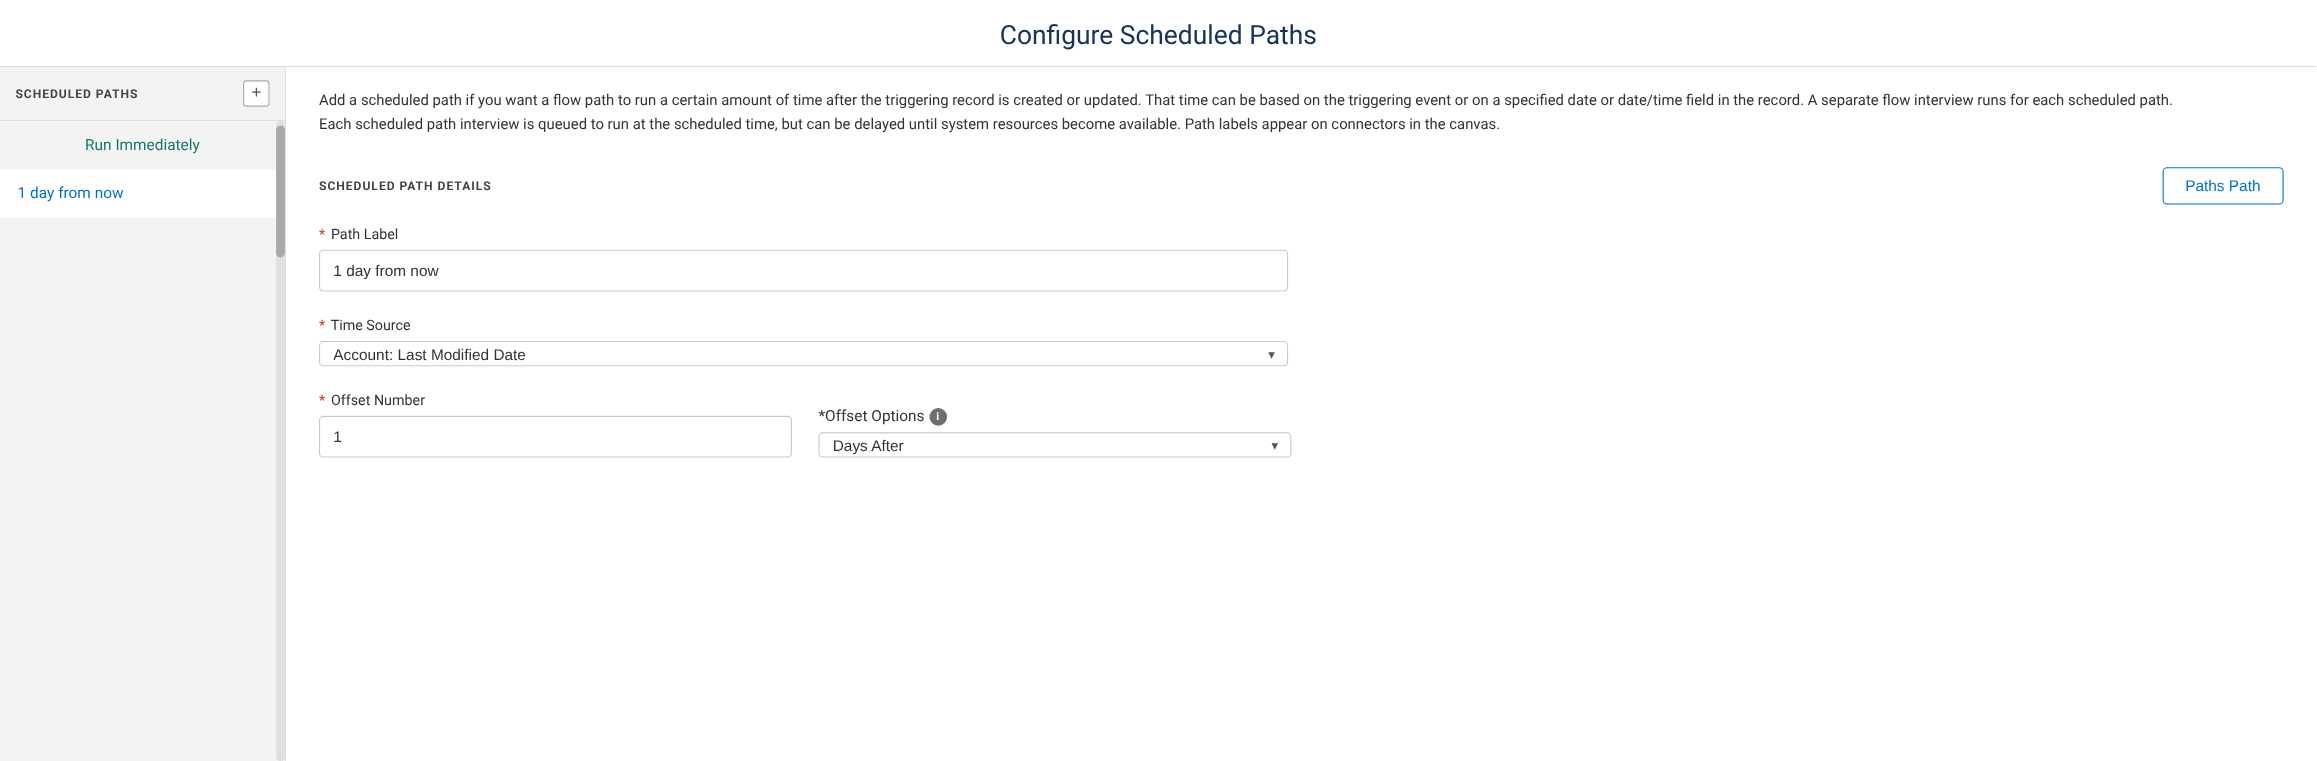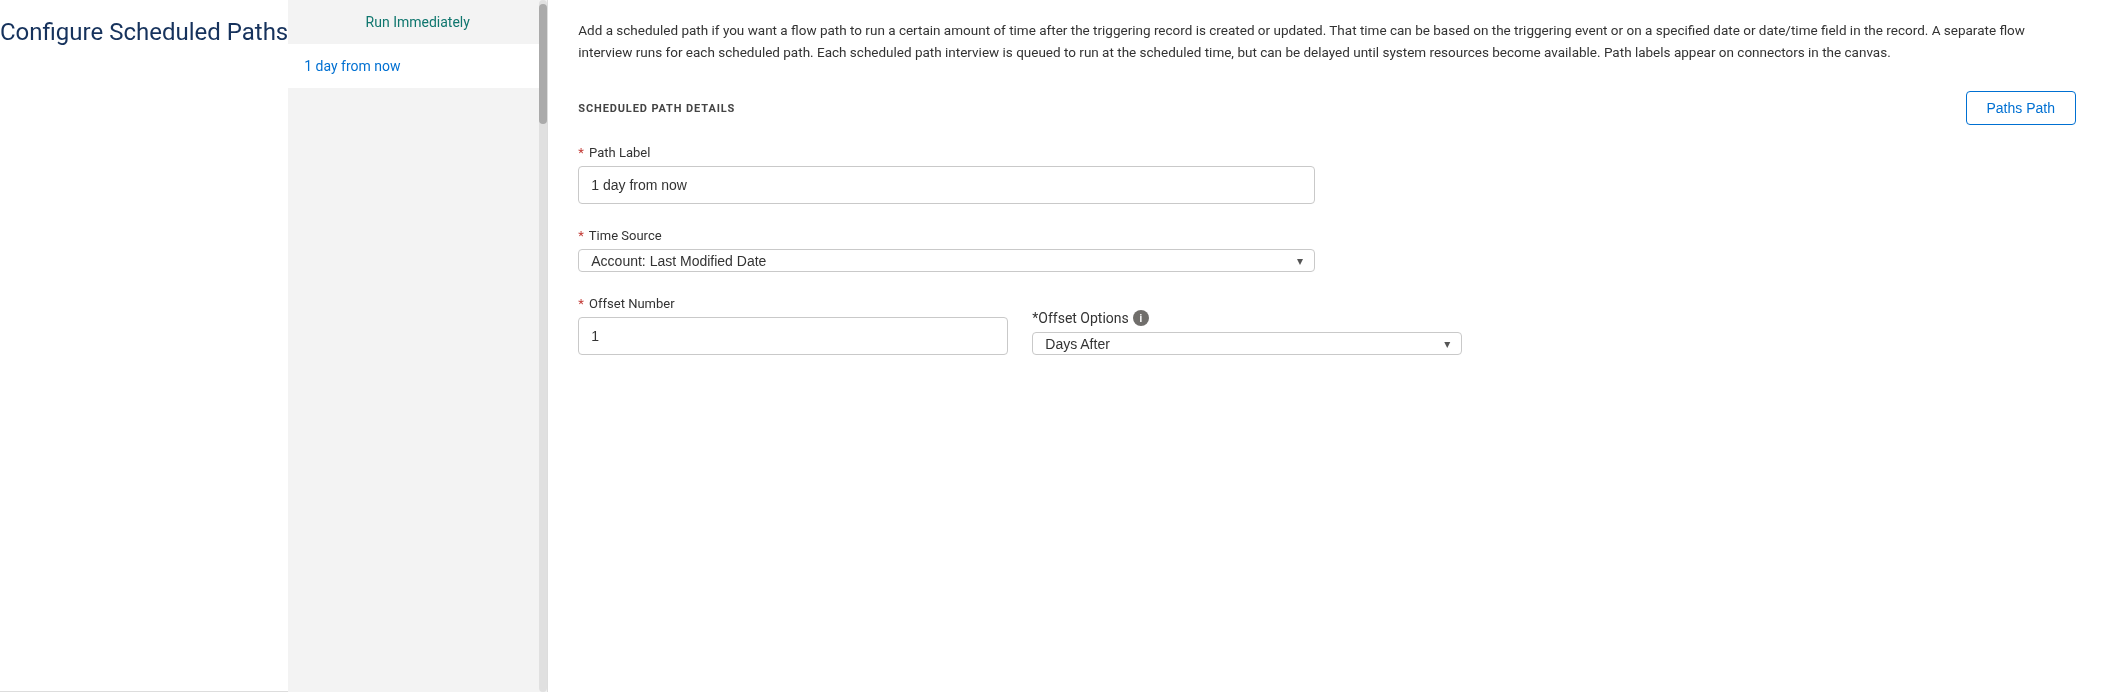--- a/index.html
+++ b/index.html
@@ -6,21 +6,21 @@
     body {
       font-family: -apple-system, BlinkMacSystemFont, 'Segoe UI', Roboto, sans-serif;
       background: #fff;
       color: #333;
       font-size: 14px;
     }
     .page-container {
       width: 2106px;
       height: 692px;
       display: flex;
-      flex-direction: row;
+      flex-direction: column;
       overflow: hidden;
     }
     .page-title-bar {
       text-align: center;
       padding: 18px 0 14px;
       border-bottom: 1px solid #ddd;
       font-size: 24px;
       font-weight: 400;
       color: #16325c;
     }
@@ -235,20 +235,26 @@
 
 <div class="page-container">
 
   <div class="page-title-bar">
     <span>Configure Scheduled Paths</span>
   </div>
 
   <div class="main-content">
 
     <div class="sidebar">
+      <div class="sidebar-header">
+        <span class="sidebar-header-label">SCHEDULED PATHS</span>
+        <button class="sidebar-add-btn">
+          <span>+</span>
+        </button>
+      </div>
       <div class="sidebar-items">
         <div class="sidebar-item sidebar-item-run">
           <span>Run Immediately</span>
         </div>
         <div class="sidebar-item active sidebar-item-day">
           <span>1 day from now</span>
         </div>
         <div class="sidebar-scrollbar">
           <div class="sidebar-scrollbar-thumb"></div>
         </div>

